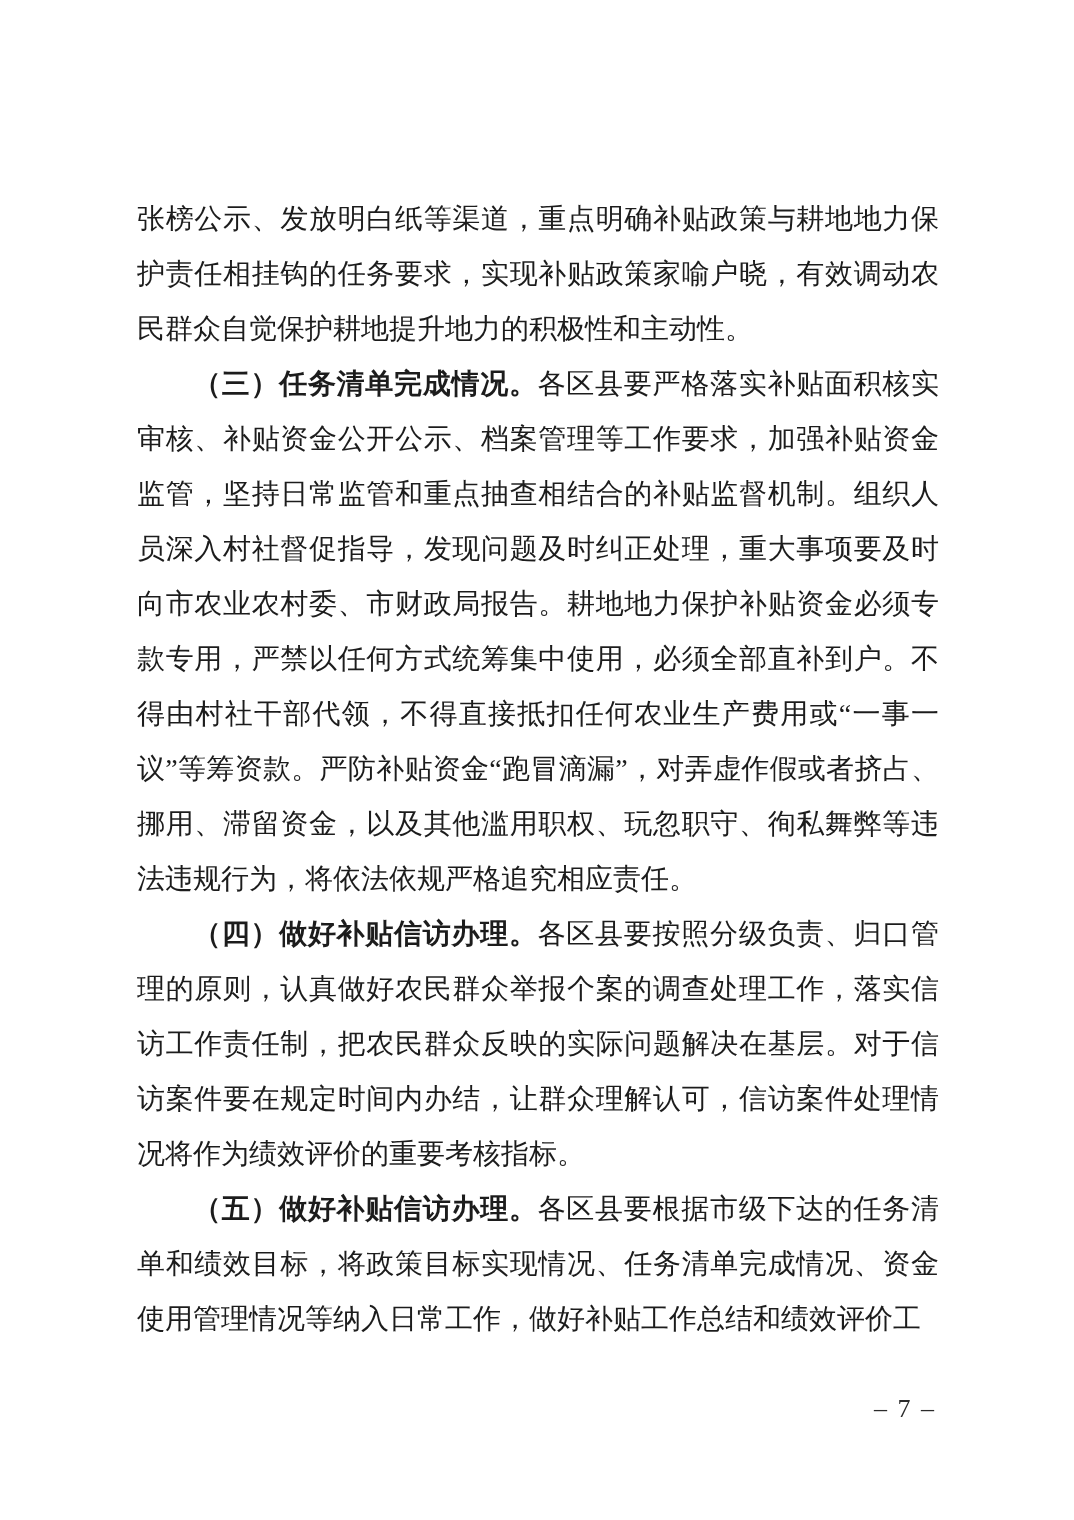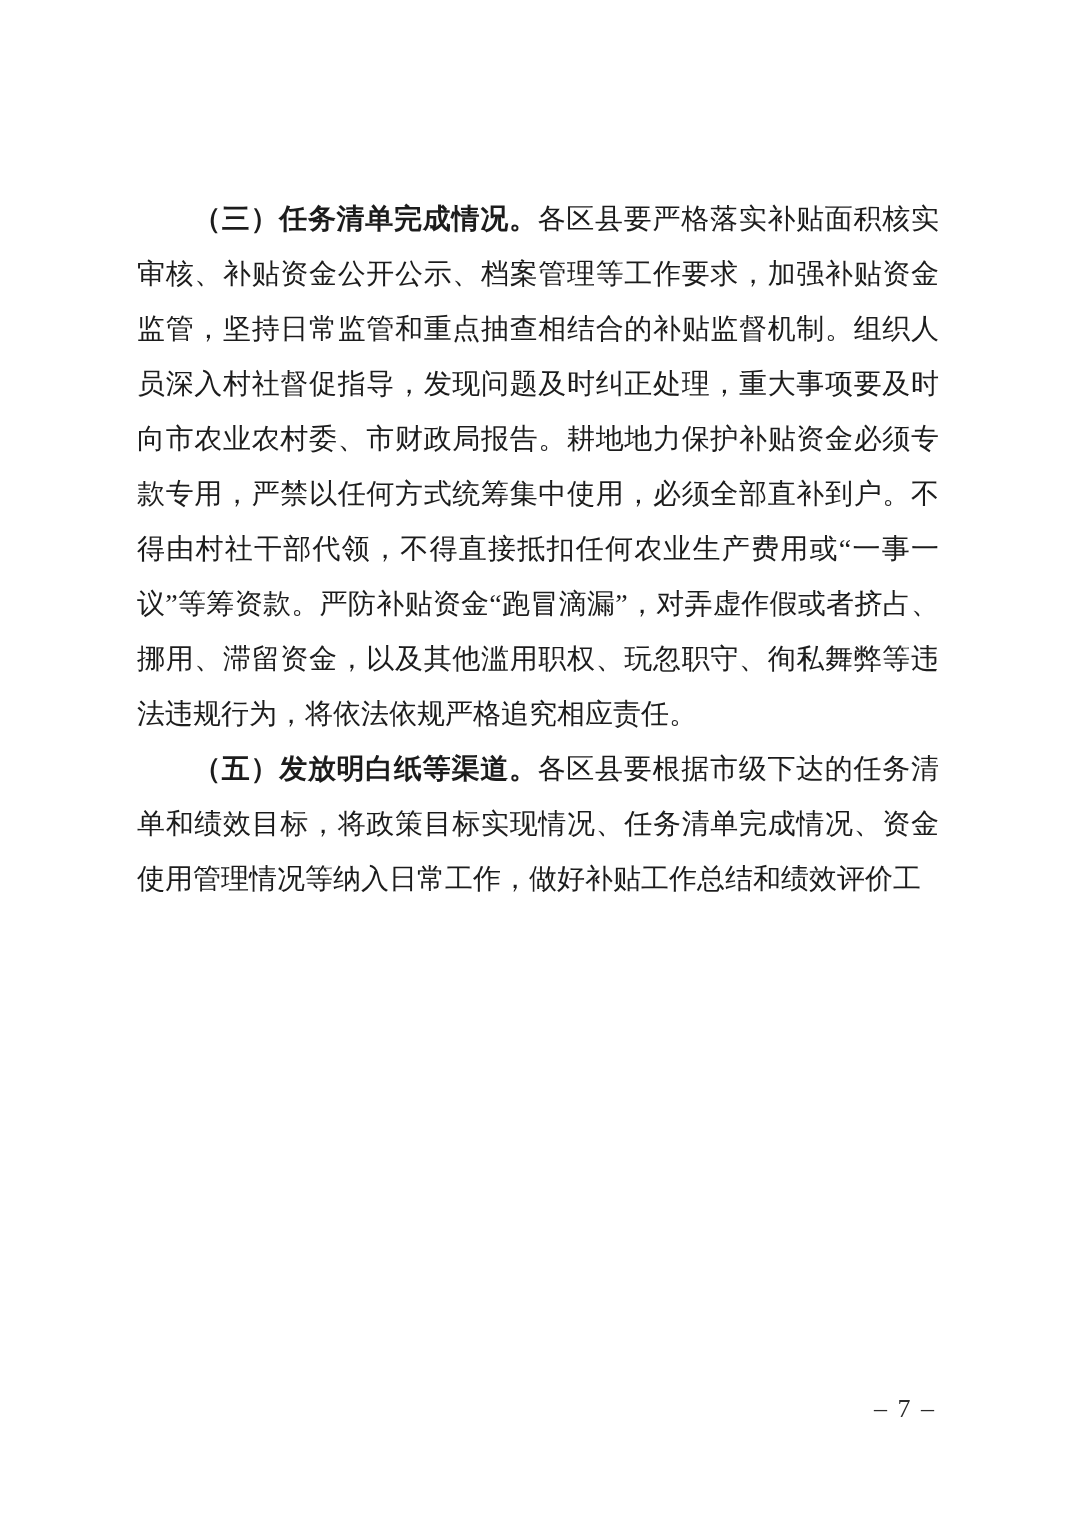--- a/index.html
+++ b/index.html
@@ -50,17 +50,19 @@
     color: #2b2b2b;
     word-spacing: 4px;
     white-space: nowrap;
   }
 </style>
 </head>
 <body>
 
 <div class="page">
   <div class="content">
+    <p class="para"><span class="lead"></span><span>张榜公示、发放明白纸等渠道，重点明确补贴政策与耕地地力保护责任相挂钩的任务要求，实现补贴政策家喻户晓，有效调动农民群众自觉保护耕地提升地力的积极性和主动性。</span></p>
     <p class="para indent"><span class="lead">（三）任务清单完成情况。</span><span>各区县要严格落实补贴面积核实审核、补贴资金公开公示、档案管理等工作要求，加强补贴资金监管，坚持日常监管和重点抽查相结合的补贴监督机制。组织人员深入村社督促指导，发现问题及时纠正处理，重大事项要及时向市农业农村委、市财政局报告。耕地地力保护补贴资金必须专款专用，严禁以任何方式统筹集中使用，必须全部直补到户。不得由村社干部代领，不得直接抵扣任何农业生产费用或“一事一议”等筹资款。严防补贴资金“跑冒滴漏”，对弄虚作假或者挤占、挪用、滞留资金，以及其他滥用职权、玩忽职守、徇私舞弊等违法违规行为，将依法依规严格追究相应责任。</span></p>
-    <p class="para indent"><span class="lead">（五）发放明白纸等渠道。</span><span>各区县要根据市级下达的任务清单和绩效目标，将政策目标实现情况、任务清单完成情况、资金使用管理情况等纳入日常工作，做好补贴工作总结和绩效评价工</span></p>
+    <p class="para indent"><span class="lead">（四）做好补贴信访办理。</span><span>各区县要按照分级负责、归口管理的原则，认真做好农民群众举报个案的调查处理工作，落实信访工作责任制，把农民群众反映的实际问题解决在基层。对于信访案件要在规定时间内办结，让群众理解认可，信访案件处理情况将作为绩效评价的重要考核指标。</span></p>
+    <p class="para indent"><span class="lead">（五）做好补贴信访办理。</span><span>各区县要根据市级下达的任务清单和绩效目标，将政策目标实现情况、任务清单完成情况、资金使用管理情况等纳入日常工作，做好补贴工作总结和绩效评价工</span></p>
   </div>
   <div class="page-number">– 7 –</div>
 </div>
 
 </body></html>

